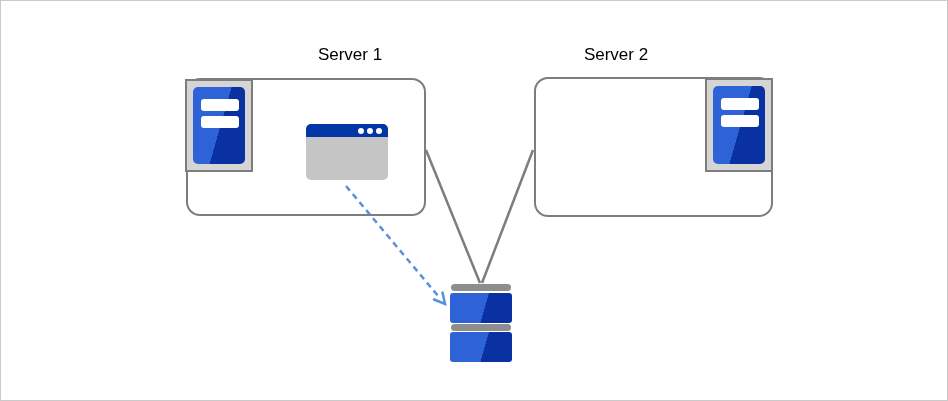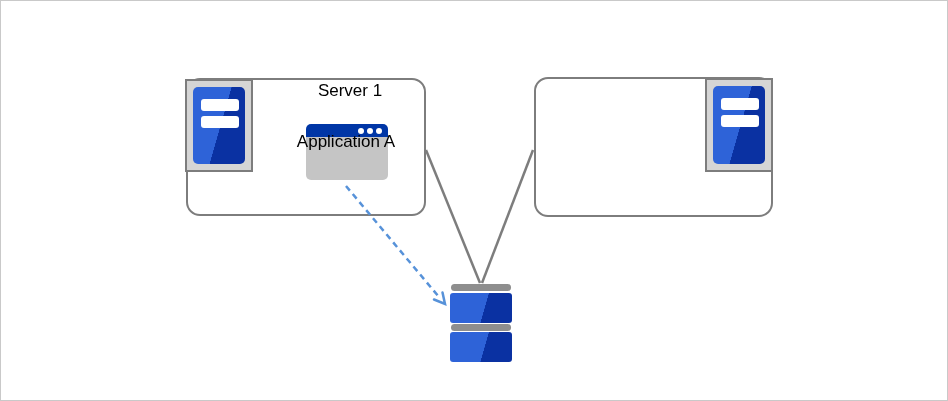--- a/index.html
+++ b/index.html
@@ -18,21 +18,20 @@
   
   .label {
     position: absolute;
     width: 160px;
     text-align: center;
     font-size: 17px;
     line-height: 20px;
     color: var(--text, #000);
     white-space: nowrap;
     z-index: 6;
-    margin-top: 36px;
   }
   .server1-label  { left: 269px; top: 44px; }
   .server2-label  { left: 535px; top: 44px; }
   .app-label      { left: 265px; top: 95px; }
   .disk-label     { left: 404px; top: 369px; }
 
   
   .box {
     position: absolute;
     box-sizing: border-box;
@@ -151,21 +150,21 @@
     stroke-linecap: round;
     fill: none;
   }
 </style>
 </head>
 <body>
 
 <div class="canvas">
 
   <div class="label server1-label">Server 1</div>
-  <div class="label app-label">Application A</div>
+  <div class="label server2-label">Server 2</div>
 
   <div class="box server1-box"></div>
   <div class="box server2-box"></div>
 
   <div class="server-icon server1-icon">
     <div class="tower">
       <div class="slot slot-1"></div>
       <div class="slot slot-2"></div>
     </div>
   </div>

